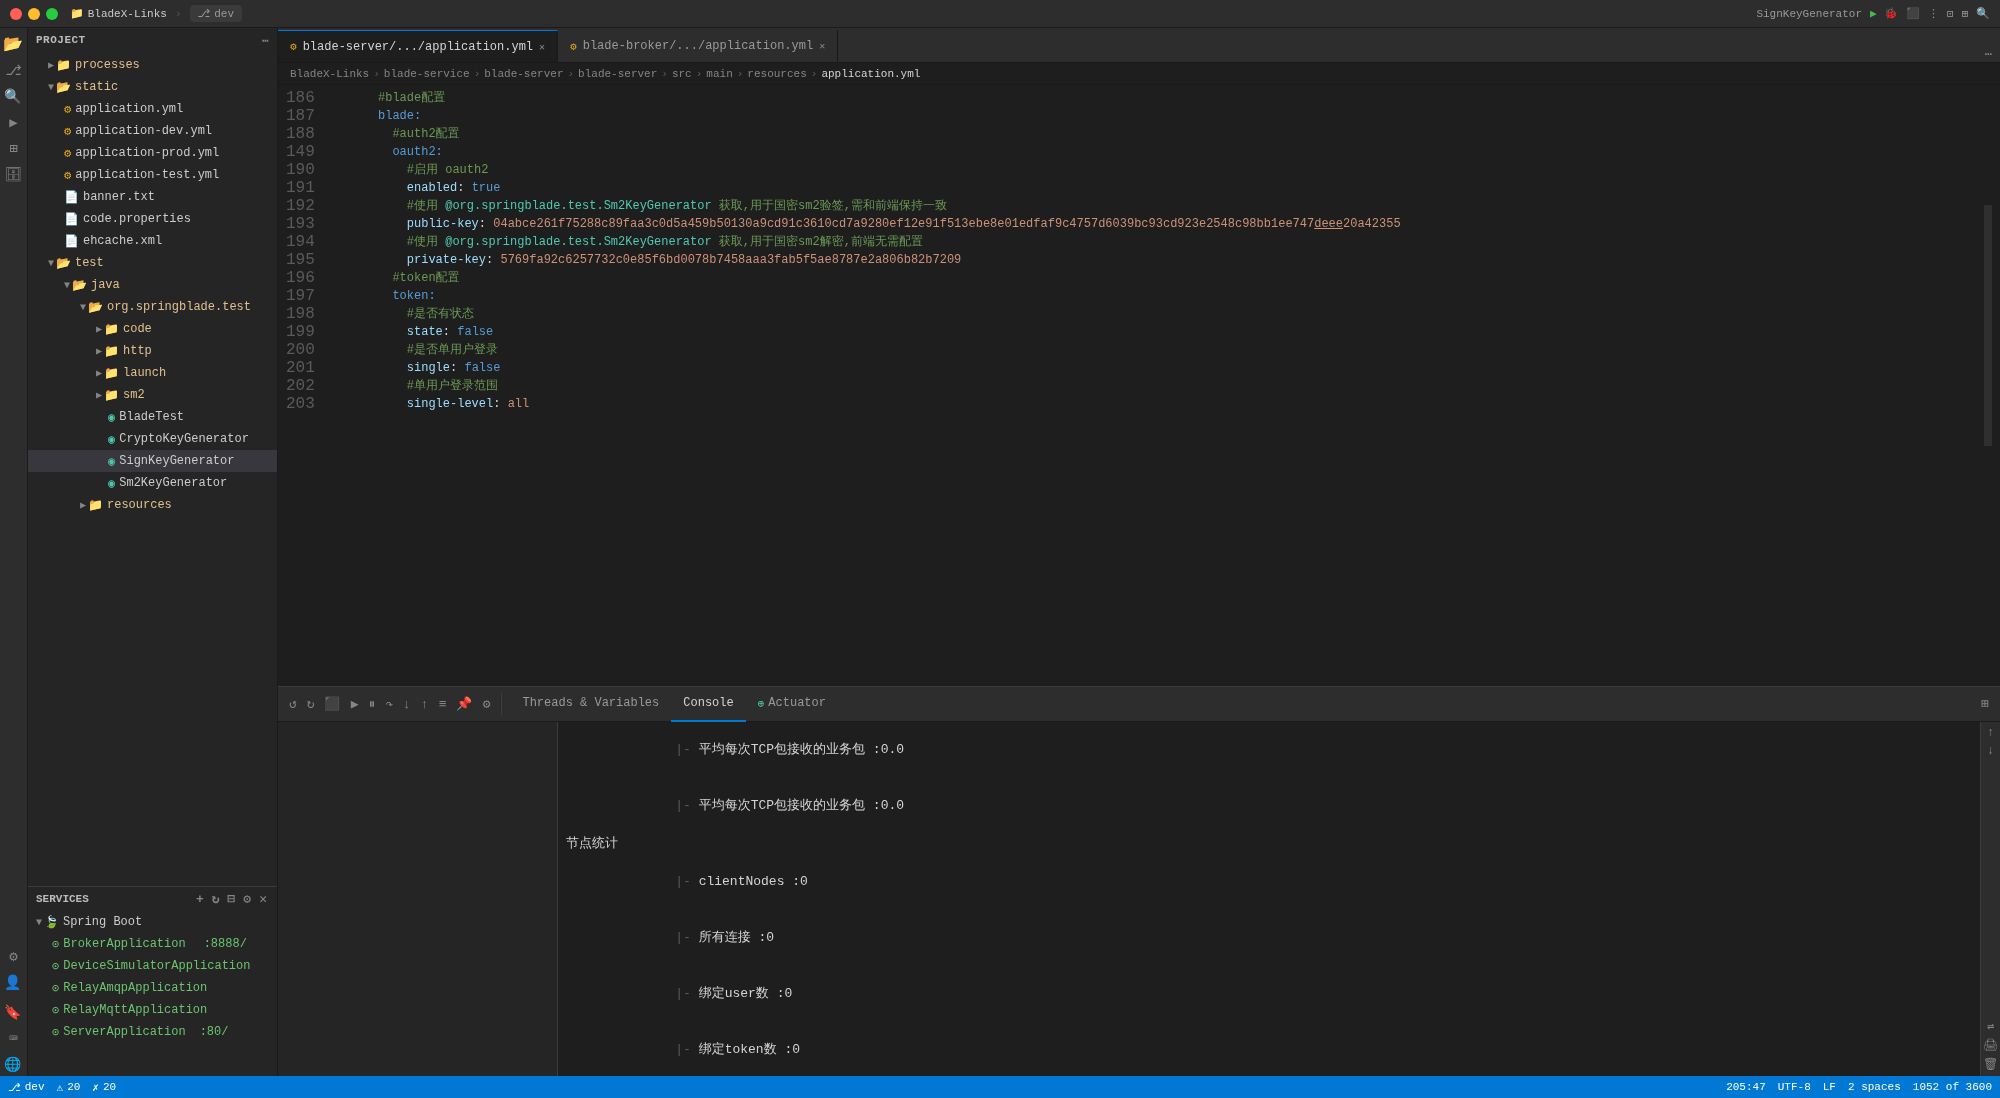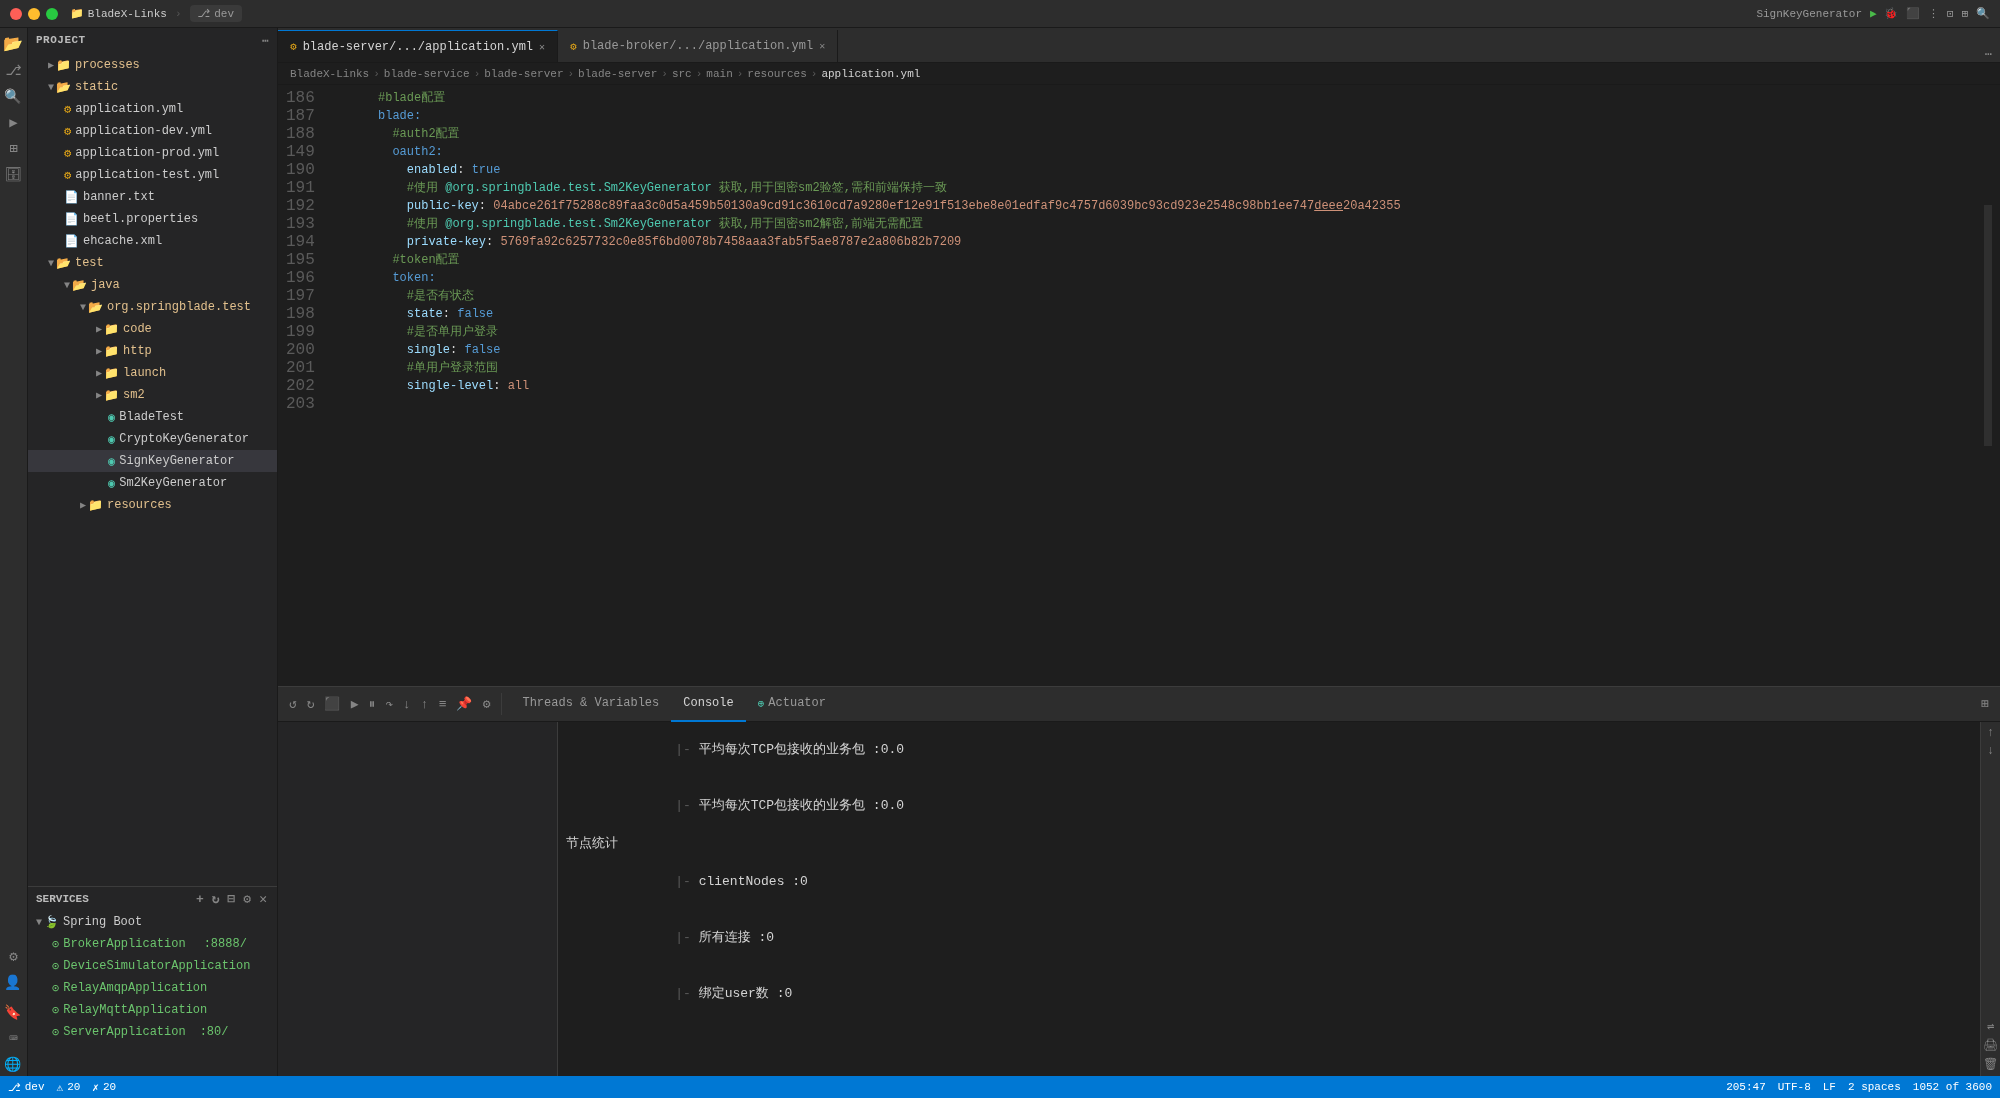--- a/index.html
+++ b/index.html
@@ -536,21 +536,21 @@
             <span class="label">application-test.yml</span>
           </div>
           <div class="tree-item">
             <span class="indent" style="width:32px"></span>
             <span class="icon" style="color:#d4d4d4">📄</span>
             <span class="label">banner.txt</span>
           </div>
           <div class="tree-item">
             <span class="indent" style="width:32px"></span>
             <span class="icon" style="color:#d4d4d4">📄</span>
-            <span class="label">beetl.properties</span>
+            <span class="label">code.properties</span>
           </div>
           <div class="tree-item">
             <span class="indent" style="width:32px"></span>
             <span class="icon" style="color:#d4d4d4">📄</span>
             <span class="label">ehcache.xml</span>
           </div>
 
           <div class="tree-item">
             <span class="indent" style="width:16px"></span>
             <span class="chevron">▼</span>
@@ -727,20 +727,21 @@
         <div>200</div>
         <div>201</div>
         <div>202</div>
         <div>203</div>
       </div>
       <div class="code-area">
         <span class="code-line"><span class="cm">#blade配置</span></span>
         <span class="code-line"><span class="kw">blade:</span></span>
         <span class="code-line">  <span class="cm">#auth2配置</span></span>
         <span class="code-line">  <span class="kw">oauth2:</span></span>
+        <span class="code-line">    <span class="cm">#启用 oauth2</span></span>
         <span class="code-line">    <span class="nm">enabled</span>: <span class="kw">true</span></span>
         <span class="code-line">    <span class="cm">#使用 <span style="color:#4ec9b0">@org.springblade.test.Sm2KeyGenerator</span> 获取,用于国密sm2验签,需和前端保持一致</span></span>
         <span class="code-line">    <span class="nm">public-key</span>: <span class="str">04abce261f75288c89faa3c0d5a459b50130a9cd91c3610cd7a9280ef12e91f513ebe8e01<span style="">edfaf</span>9c4757d6039bc93cd923e2548c98bb1ee747<span style="text-decoration:underline">deee</span>20a42355</span></span>
         <span class="code-line">    <span class="cm">#使用 <span style="color:#4ec9b0">@org.springblade.test.Sm2KeyGenerator</span> 获取,用于国密sm2解密,前端无需配置</span></span>
         <span class="code-line">    <span class="nm">private-key</span>: <span class="str">5769fa92c6257732c0e85f6bd0078b7458aaa3fab5f5ae8787e2a806b82b7209</span></span>
         <span class="code-line">  <span class="cm">#token配置</span></span>
         <span class="code-line">  <span class="kw">token:</span></span>
         <span class="code-line">    <span class="cm">#是否有状态</span></span>
         <span class="code-line">    <span class="nm">state</span>: <span class="kw">false</span></span>
         <span class="code-line">    <span class="cm">#是否单用户登录</span></span>
@@ -804,20 +805,23 @@
             <div class="console-line log">节点统计</div>
             <div class="console-line log">
               <span style="color:#5a5a5a">|- </span><span>clientNodes :0</span>
             </div>
             <div class="console-line log">
               <span style="color:#5a5a5a">|- </span><span>所有连接 :0</span>
             </div>
             <div class="console-line log">
               <span style="color:#5a5a5a">|- </span><span>绑定user数 :0</span>
             </div>
+            <div class="console-line log">
+              <span style="color:#5a5a5a">|- </span><span>绑定token数 :0</span>
+            </div>
 
           </div>
         </div>
 
         <div class="panel-right-panel">
           <span class="prp-btn">↑</span>
           <span class="prp-btn">↓</span>
           <span style="flex:1"></span>
           <span class="prp-btn">⇌</span>
           <span class="prp-btn">🖨</span>

